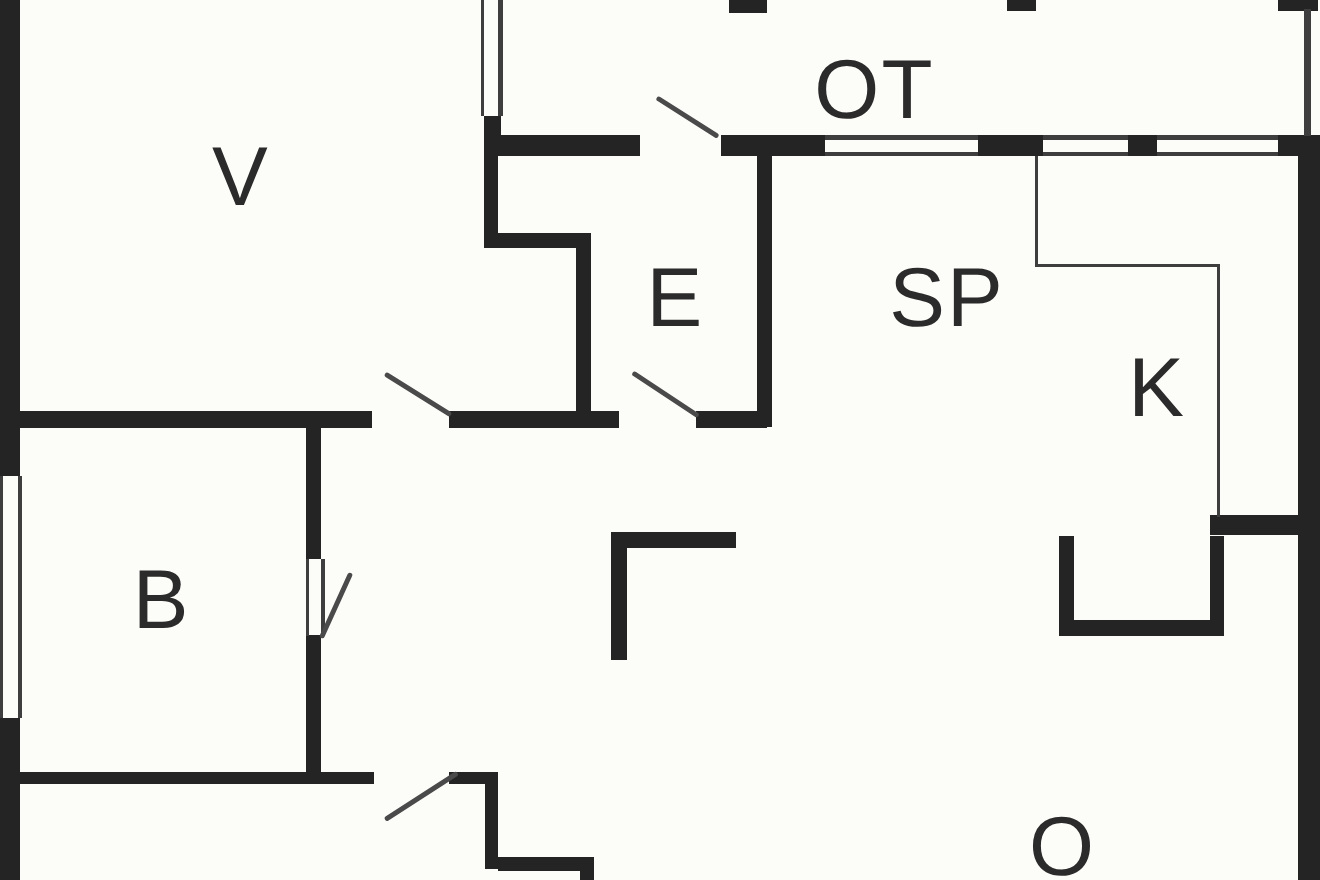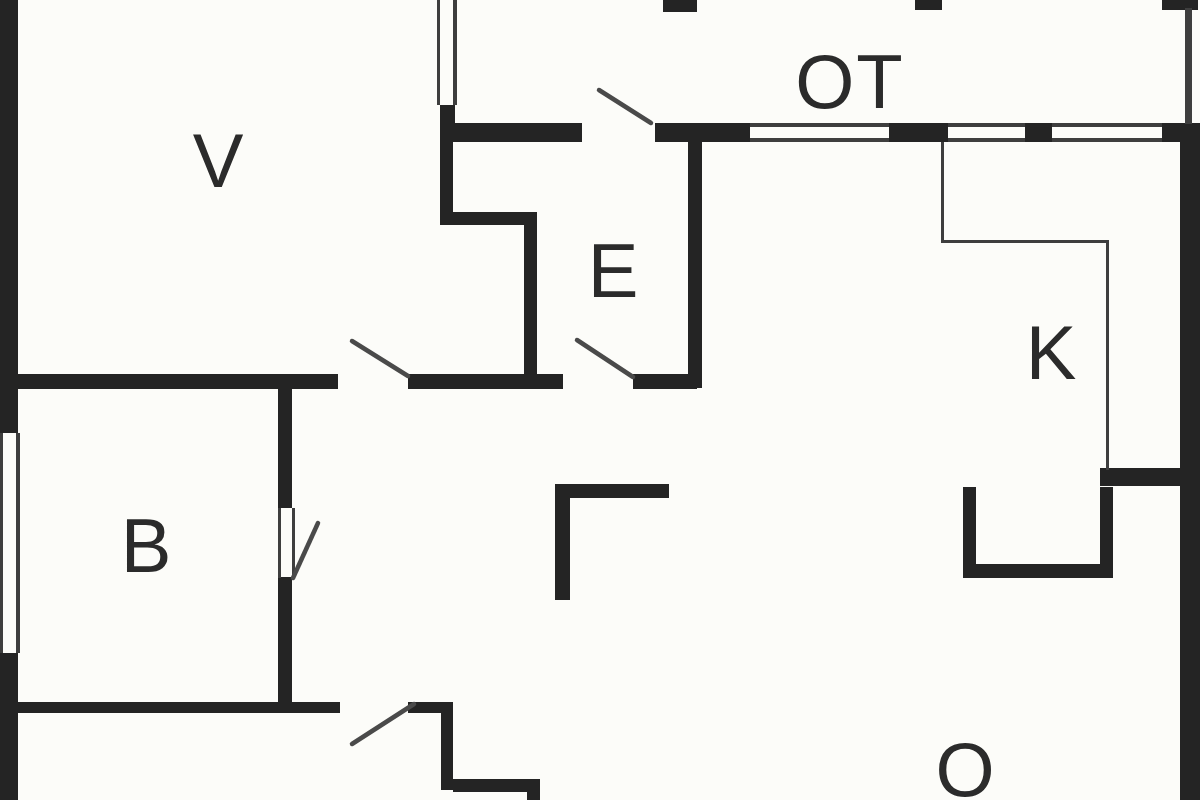--- a/index.html
+++ b/index.html
@@ -99,19 +99,20 @@
     <g stroke="#4a4a4a" stroke-width="4.5" stroke-linecap="round">
       <line x1="651" y1="123" x2="599" y2="90"></line>
       <line x1="408" y1="376" x2="352" y2="341"></line>
       <line x1="633" y1="377" x2="577" y2="340"></line>
       <line x1="293" y1="578" x2="318" y2="523"></line>
       <line x1="414" y1="704" x2="352" y2="744"></line>
     </g>
   </svg>
 
   <div class="room-label" style="left:219px;top:161px">V</div>
-  <div class="room-label" style="left:850px;top:82px">OT</div>
+  <div class="room-label" style="left:795px;top:82px">OT</div>
   <div class="room-label" style="left:614px;top:271px">E</div>
+  <div class="room-label" style="left:861px;top:271px">SP</div>
   <div class="room-label" style="left:1052px;top:353px">K</div>
   <div class="room-label" style="left:147px;top:546px">B</div>
   <div class="room-label" style="left:966px;top:770px">O</div>
 
 </div>
 
 </body></html>

